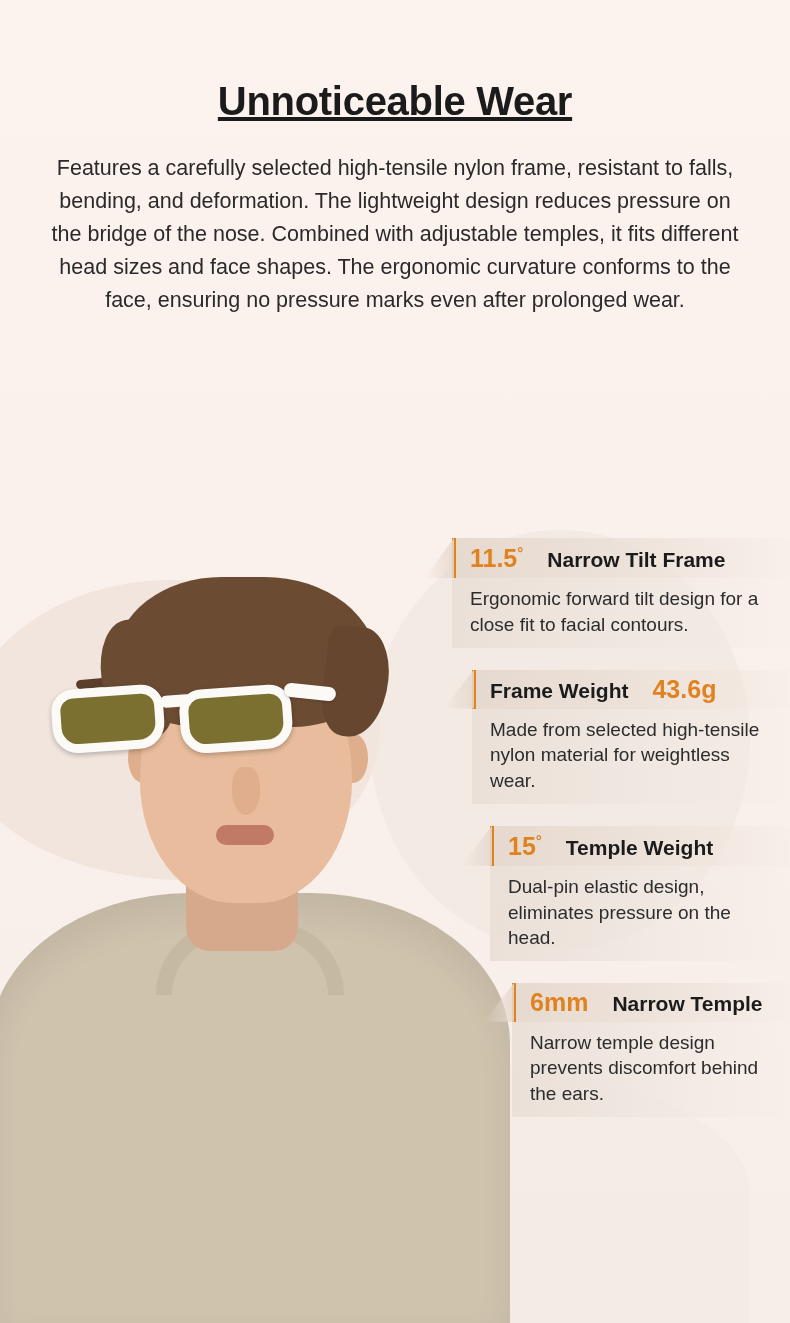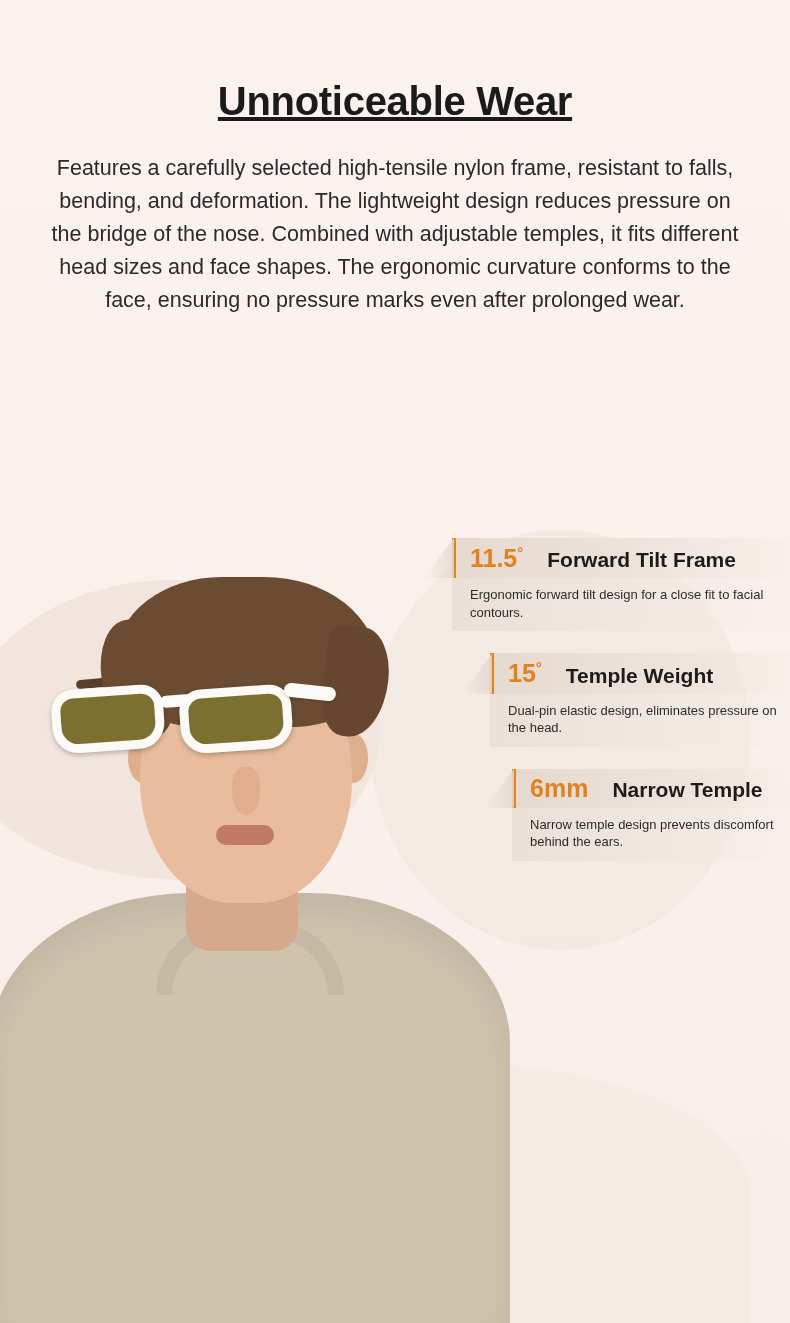--- a/index.html
+++ b/index.html
@@ -314,21 +314,21 @@
   .metric-label {
     font-size: 21px;
     font-weight: bold;
     color: #1b1b1b;
     line-height: 1;
   }
   .callout-body {
     position: relative;
     background: linear-gradient(90deg, rgba(233,223,215,.9) 0%, rgba(240,232,226,.6) 65%, rgba(245,238,233,.15) 100%);
     padding: 8px 12px 10px 18px;
-    font-size: 13px;
+    font-size: 19px;
     line-height: 1.35;
     color: #2c2c2c;
     max-width: 330px;
   }
   .callout.wide .callout-head,
   .callout.wide .callout-body {
     max-width: 360px;
   }
 
   
@@ -370,25 +370,32 @@
         <div class="temple-arm"></div>
       </div>
     </div>
   </div>
 
   <div class="callouts">
 
     <div class="callout c-1">
       <div class="callout-head">
         <span class="metric"><span>11.5</span><span class="deg">°</span></span>
-        <span class="metric-label">Forward Tilt Frame</span>
+        <span class="metric-label">Narrow Tilt Frame</span>
       </div>
       <div class="callout-body">Ergonomic forward tilt design for a close fit to facial contours.</div>
     </div>
 
+    <div class="callout c-2 wide">
+      <div class="callout-head">
+        <span class="metric-label">Frame Weight</span>
+        <span class="metric">43.6g</span>
+      </div>
+      <div class="callout-body">Made from selected high-tensile nylon material for weightless wear.</div>
+    </div>
 
     <div class="callout c-3">
       <div class="callout-head">
         <span class="metric"><span>15</span><span class="deg">°</span></span>
         <span class="metric-label">Temple Weight</span>
       </div>
       <div class="callout-body">Dual-pin elastic design, eliminates pressure on the head.</div>
     </div>
 
     <div class="callout c-4">

